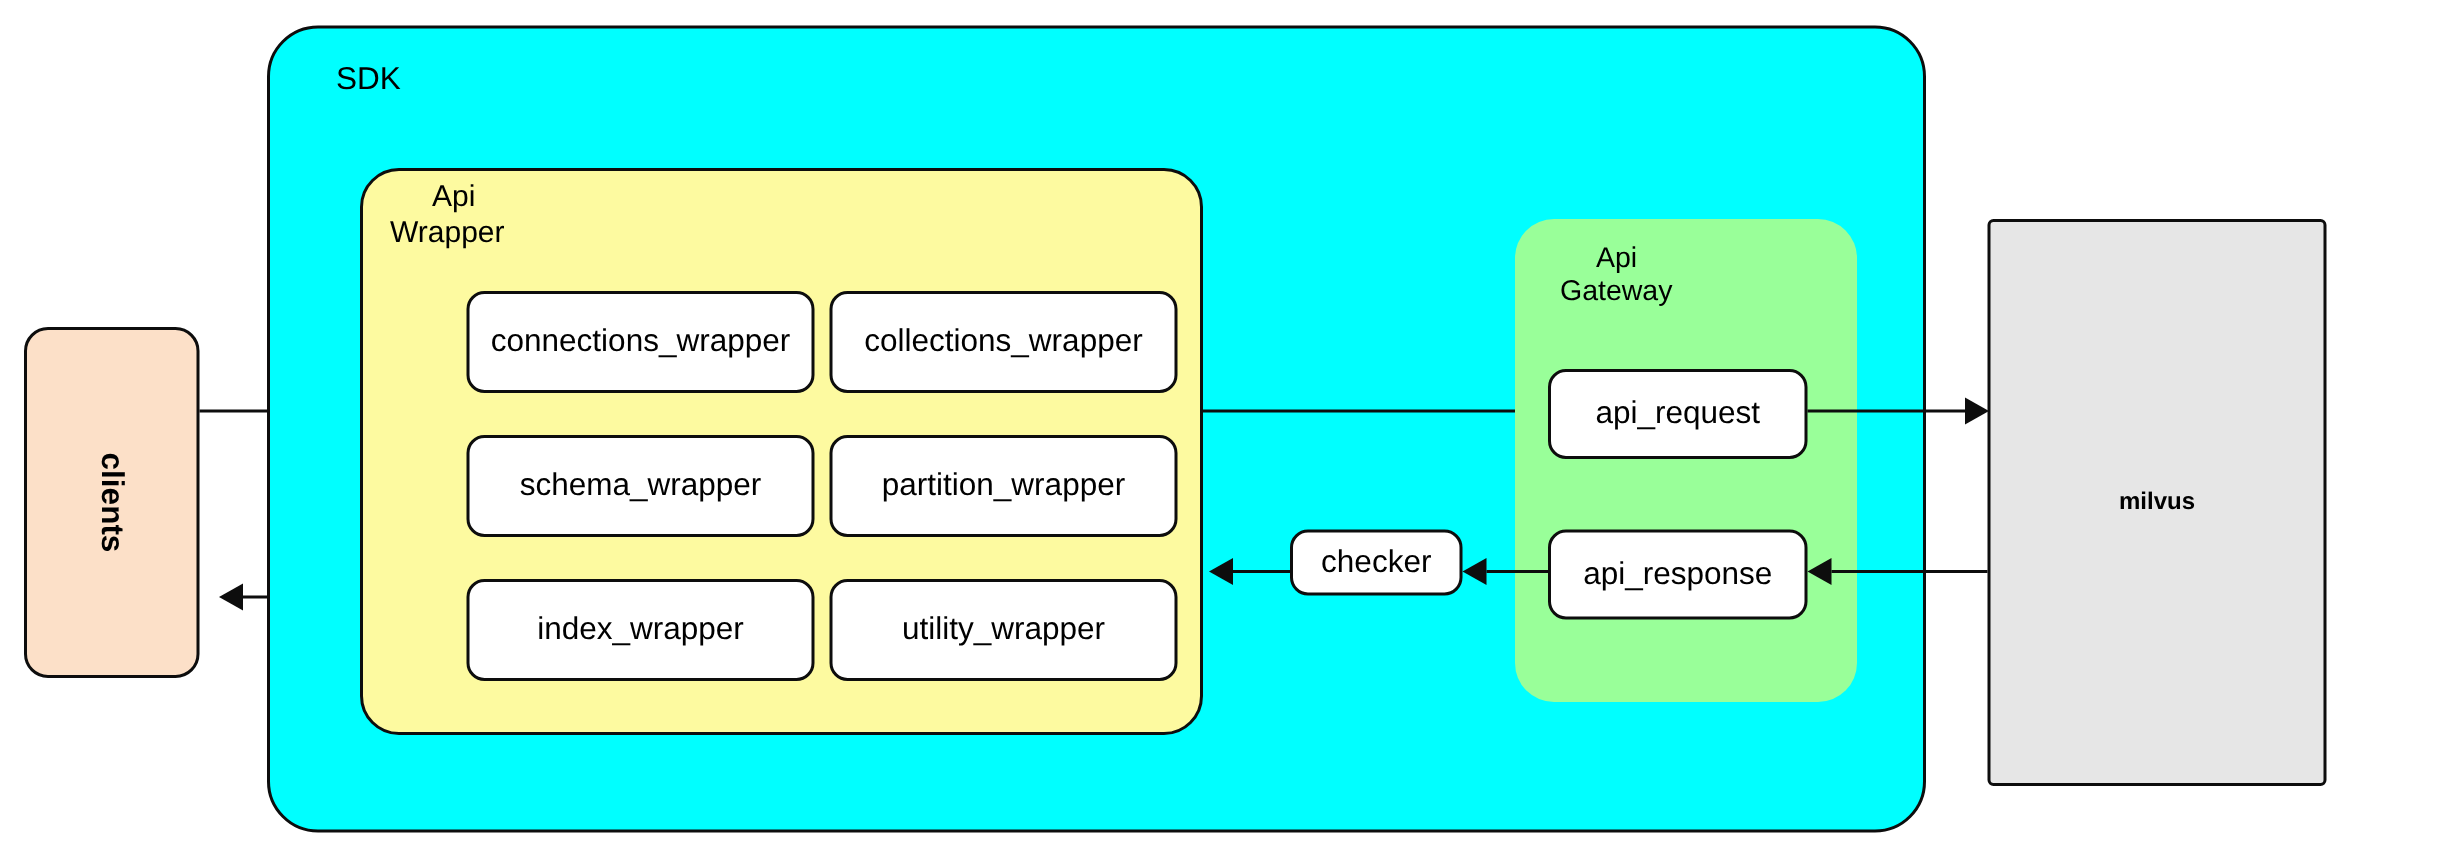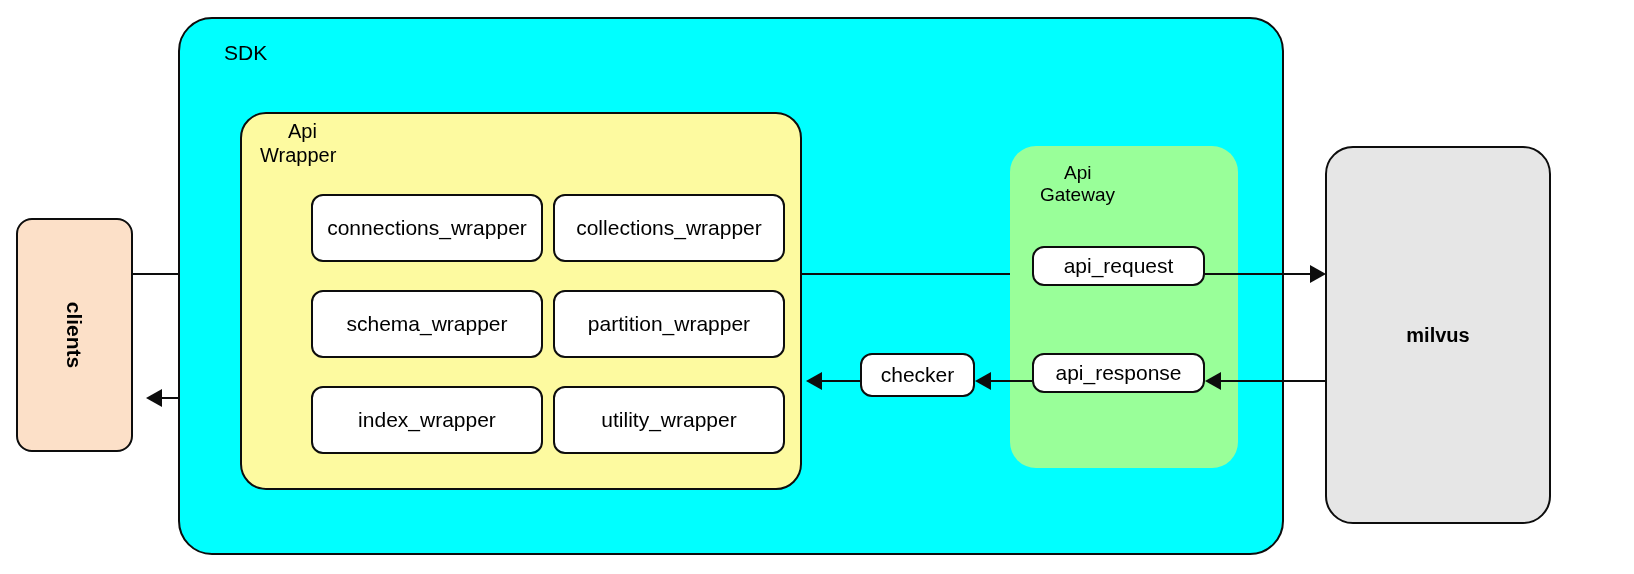--- a/index.html
+++ b/index.html
@@ -101,21 +101,21 @@
   .w-r2 { top: 290px; }
   .w-r3 { top: 386px; }
   .wrapper-leaf {
     width: 232px;
     height: 68px;
   }
   
   .gw-leaf {
     left: 1032px;
     width: 173px;
-    height: 40px;
+    height: 60px;
   }
   .gw-r1 { top: 246px; }
   .gw-r2 { top: 353px; }
   
   .checker-box {
     left: 860px;
     top: 353px;
     width: 115px;
     height: 44px;
   }
@@ -136,23 +136,23 @@
     transform: rotate(90deg);
     white-space: nowrap;
   }
   .milvus-box {
     left: 1325px;
     top: 146px;
     width: 226px;
     height: 378px;
     background: #e6e6e6;
     border: 2px solid #0d0d0d;
-    border-radius: 28px;
+    border-radius: 4px;
     font-weight: bold;
-    font-size: 20px;
+    font-size: 16px;
     color: #000000;
   }
   
   .conn {
     position: absolute;
     background: #0d0d0d;
     height: 2px;
   }
   .arrowhead {
     position: absolute;

